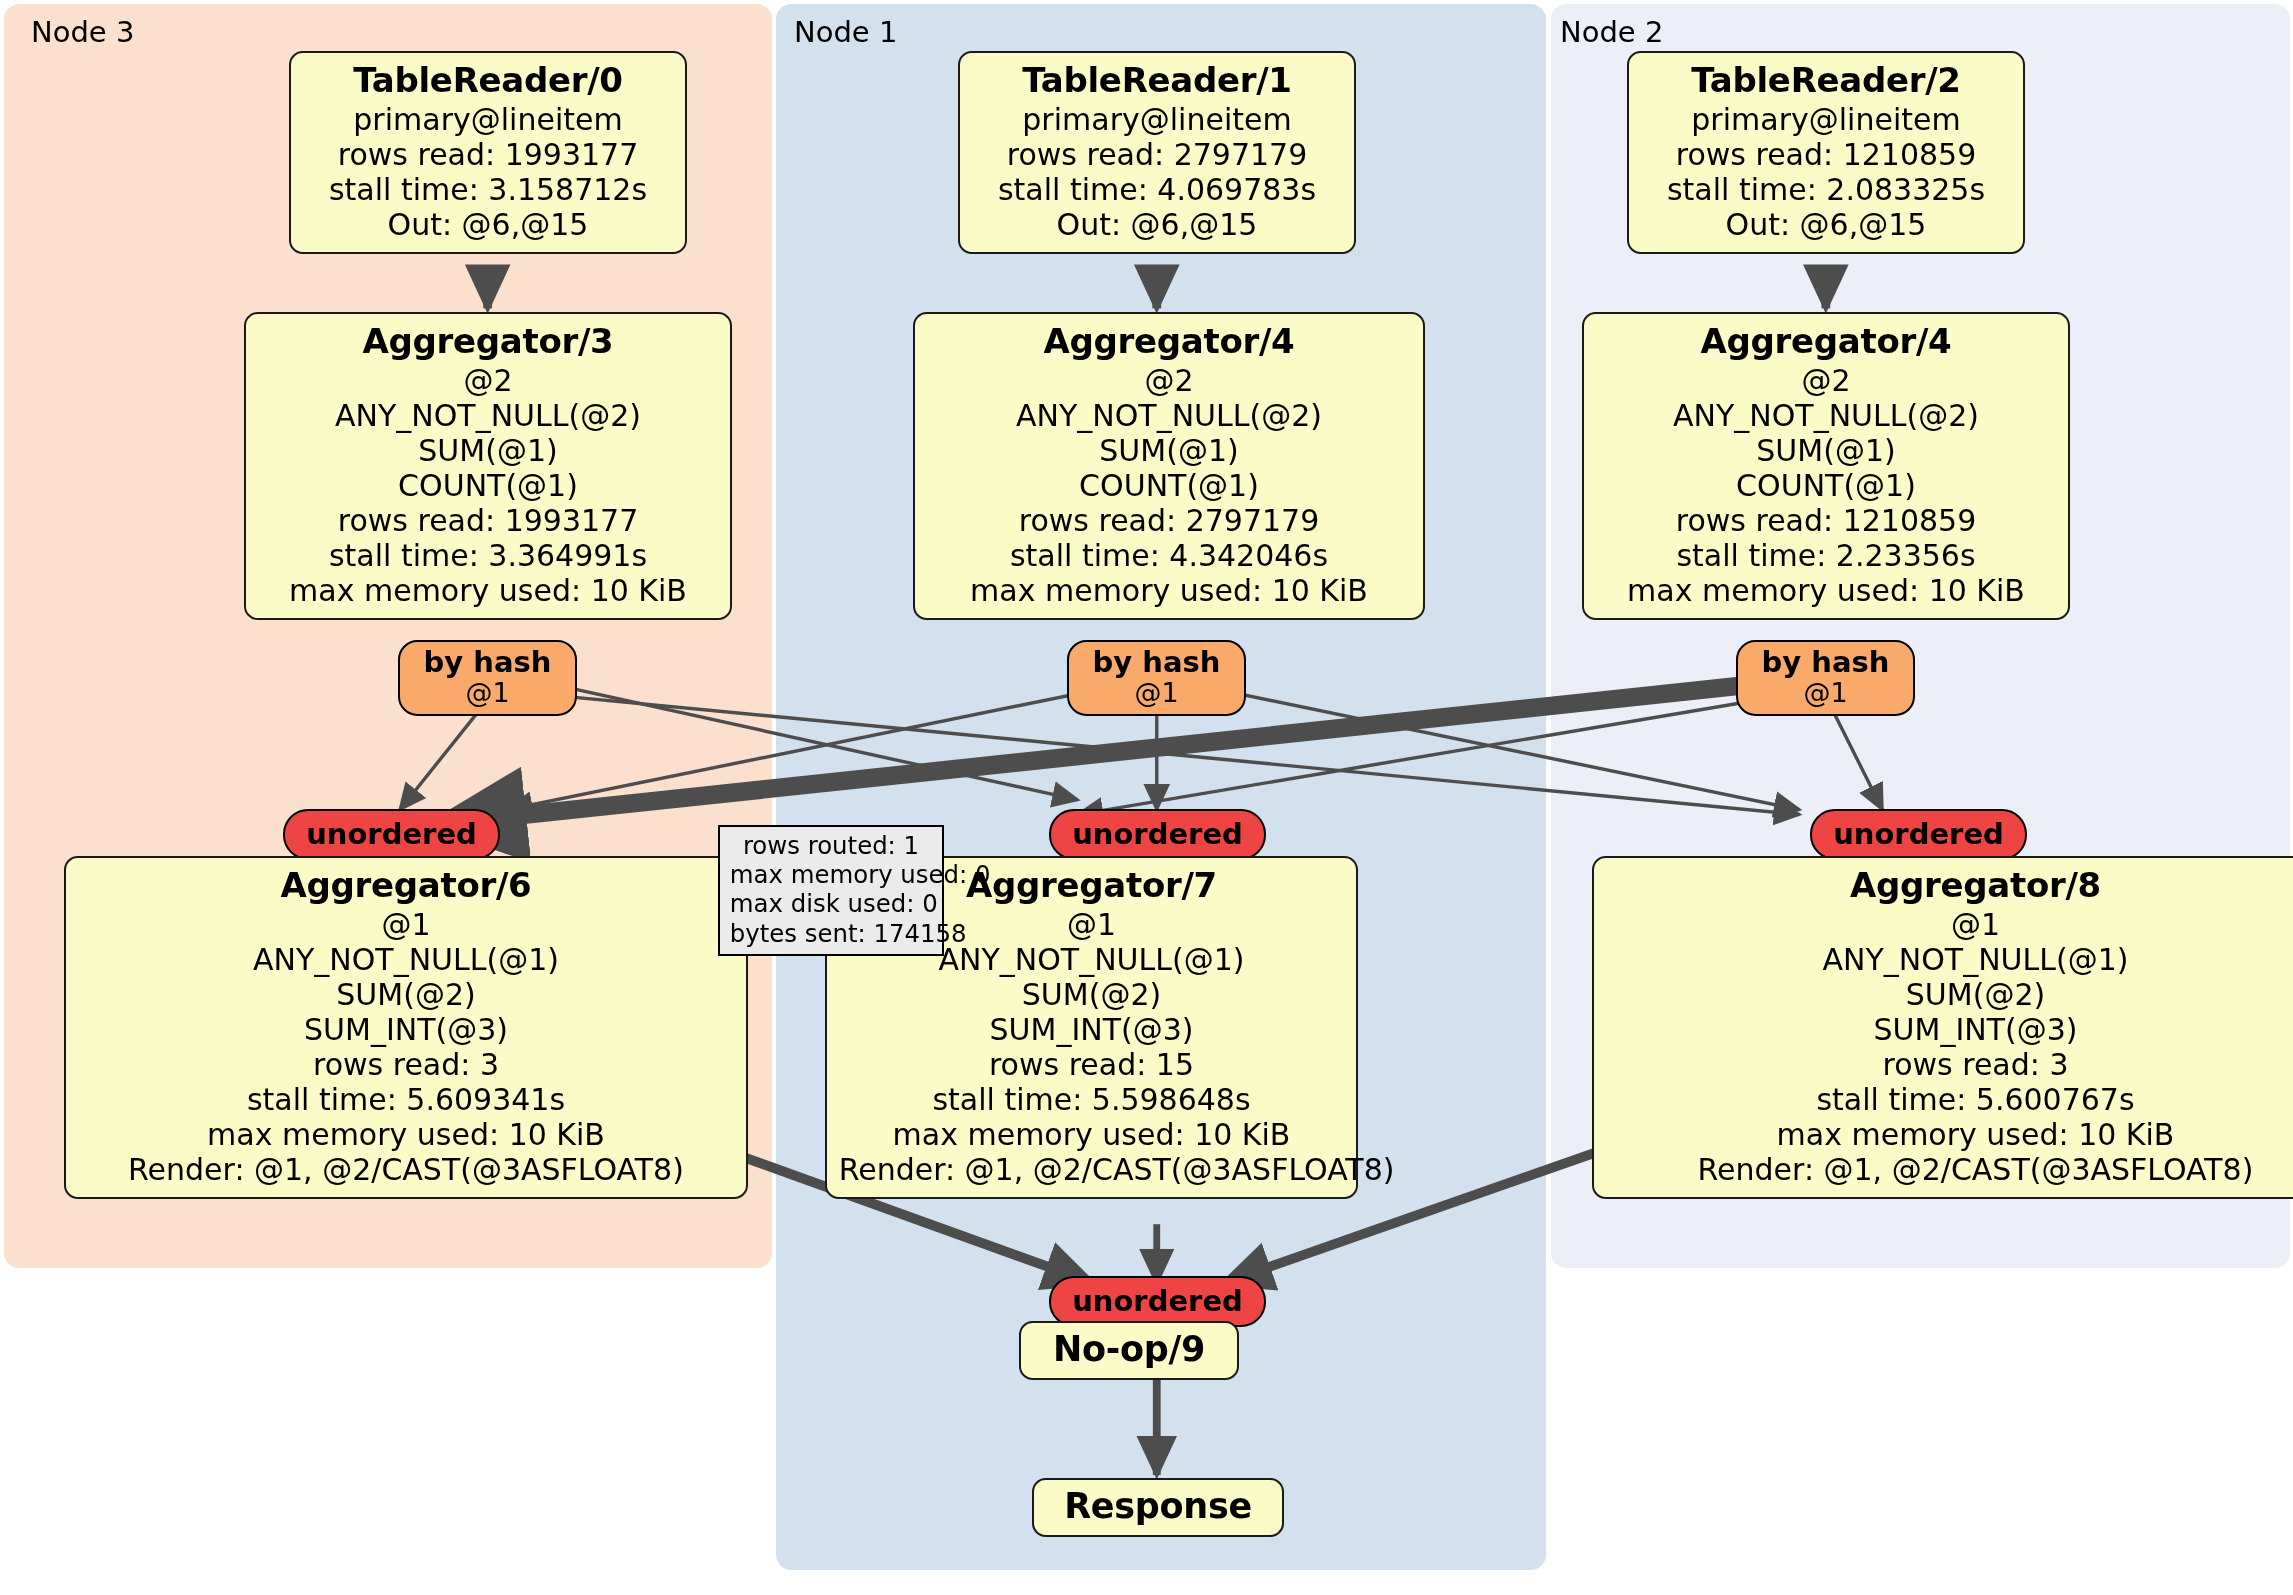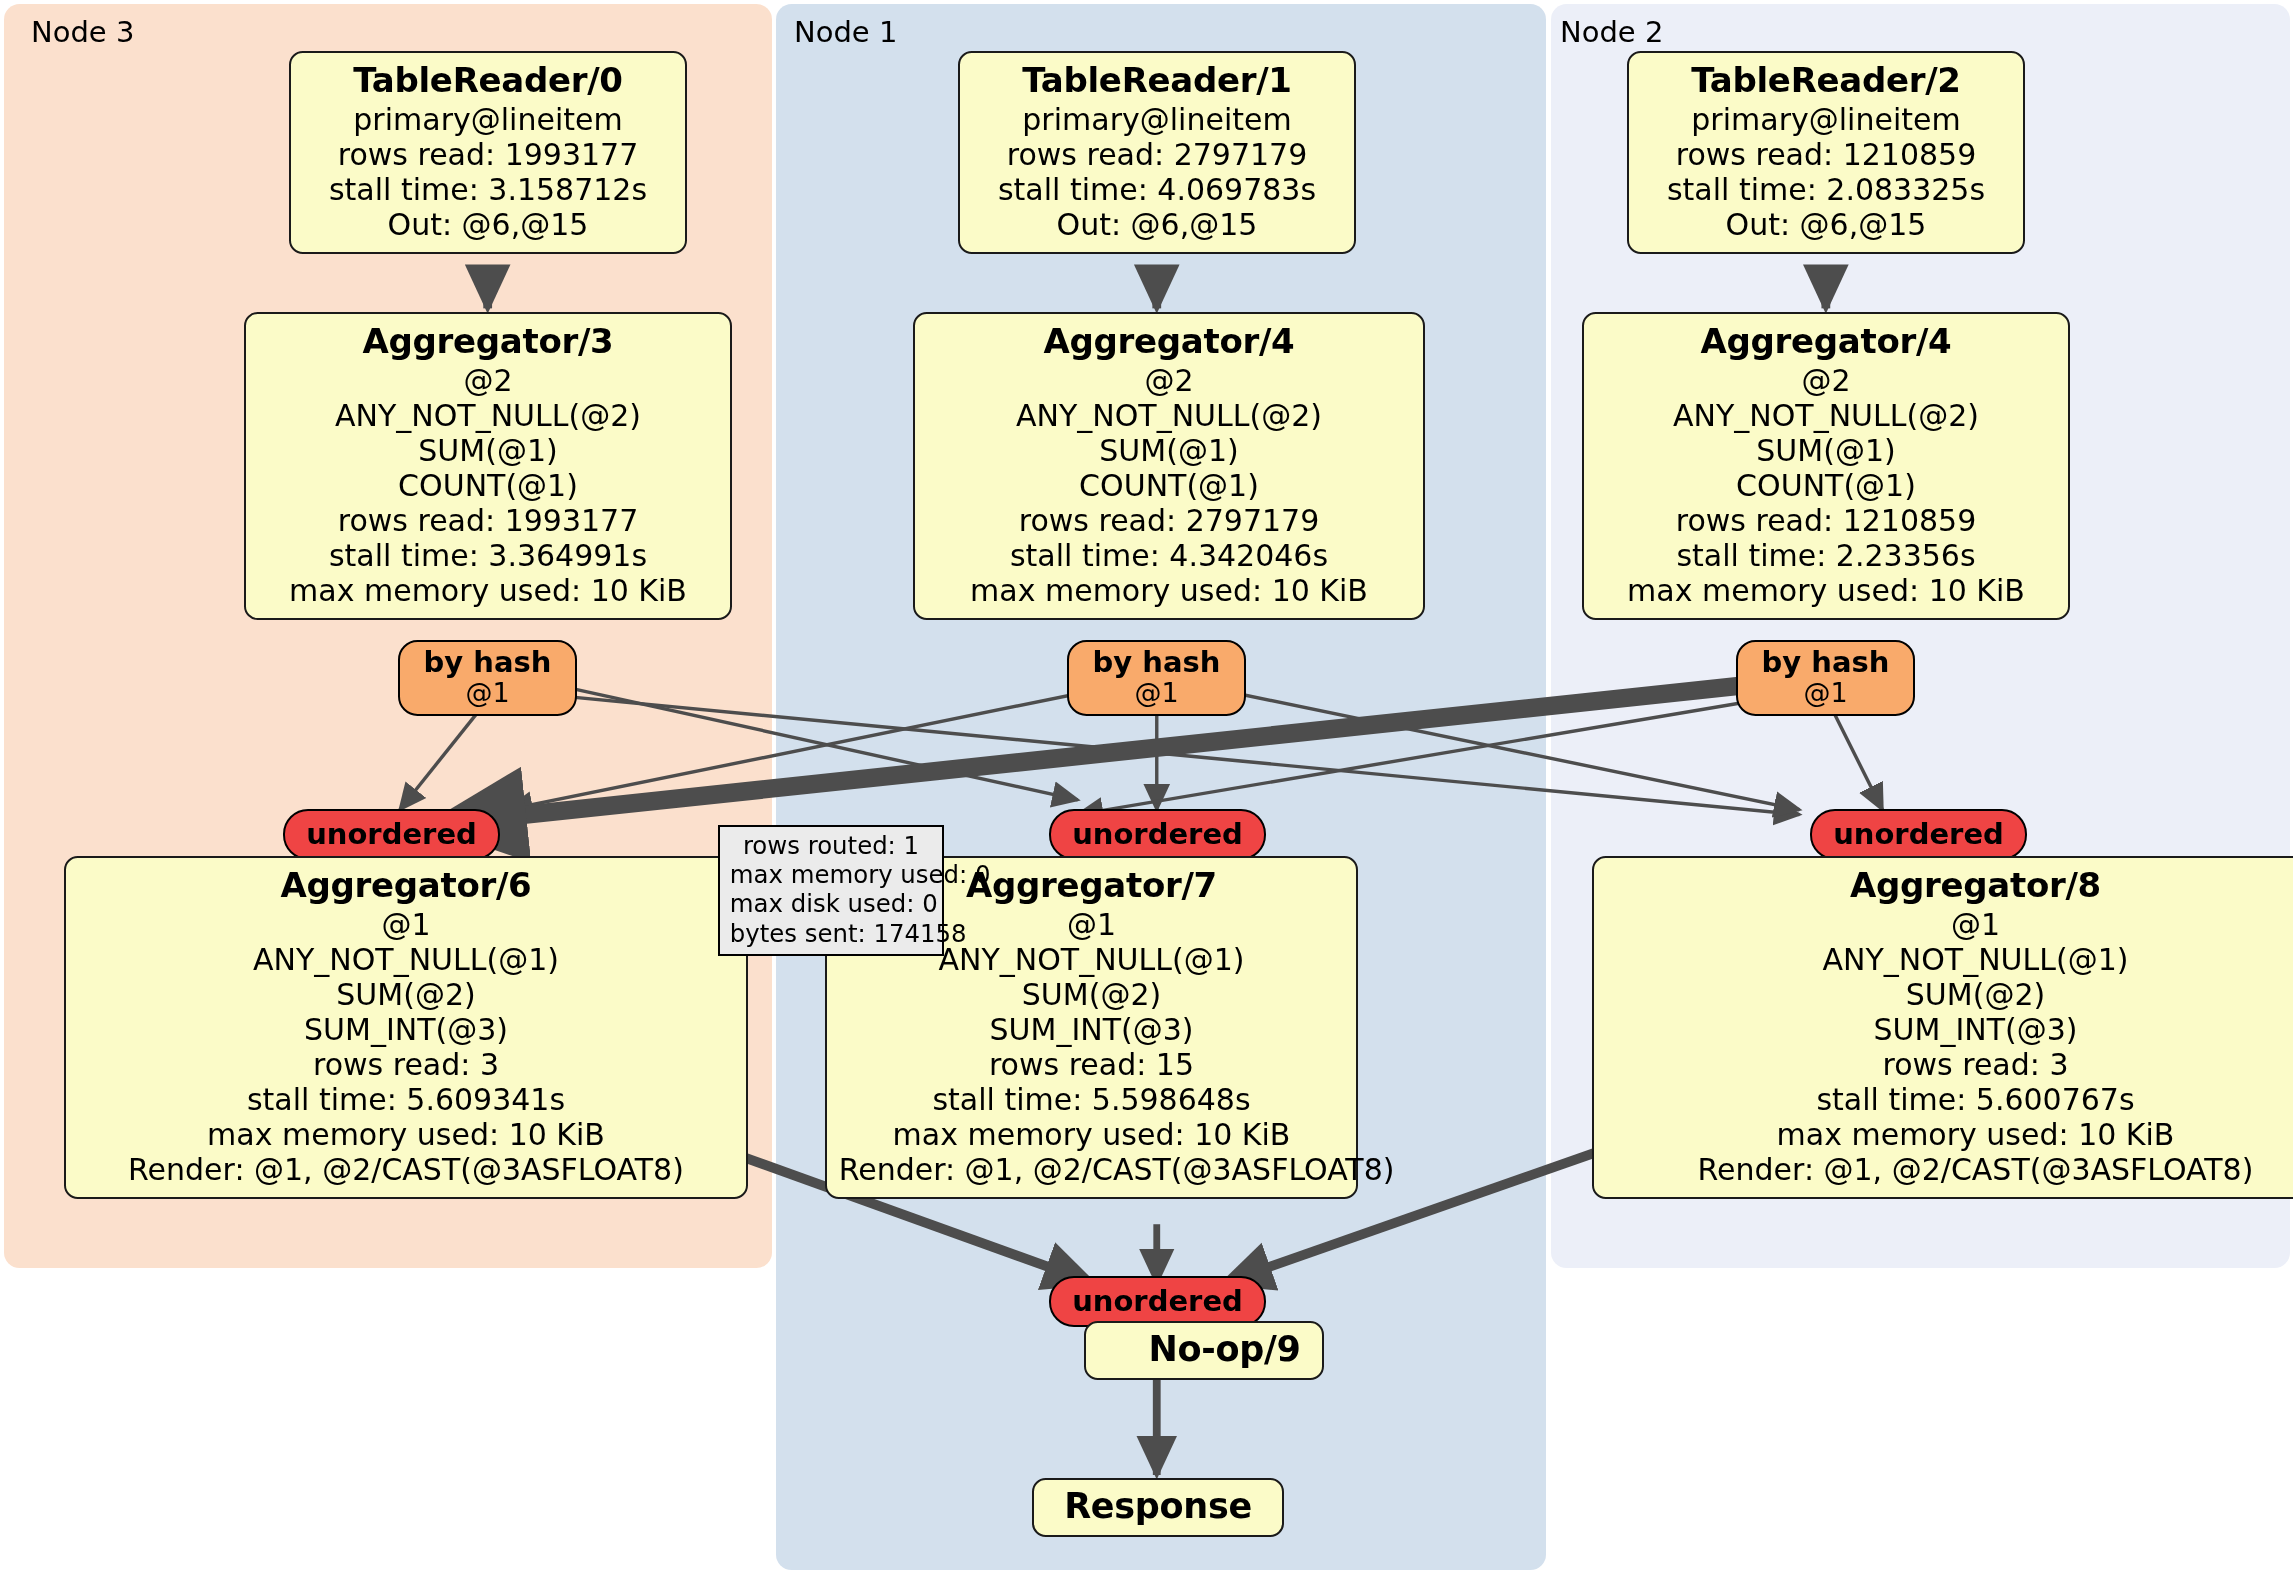--- a/index.html
+++ b/index.html
@@ -283,21 +283,21 @@
     <span class="ln">Render: @1, @2/CAST(@3ASFLOAT8)</span>
   </div>
 
   <div class="stats" style="left:718px; top:825px; width:226px;">
     <span class="ln">rows routed: 1</span>
     <span class="ln">max memory used: 0</span>
     <span class="ln">max disk used: 0</span>
     <span class="ln">bytes sent: 174158</span>
   </div>
 
-  <div class="proc small" style="left:1084px; top:1321px; width:240px;text-align:right;">
+  <div class="proc small" style="left:1019px; top:1321px; width:220px;">
     <span class="ttl">No-op/9</span>
   </div>
 
   <div class="proc small" style="left:1032px; top:1478px; width:252px;">
     <span class="ttl">Response</span>
   </div>
 
 </div>
 
 

